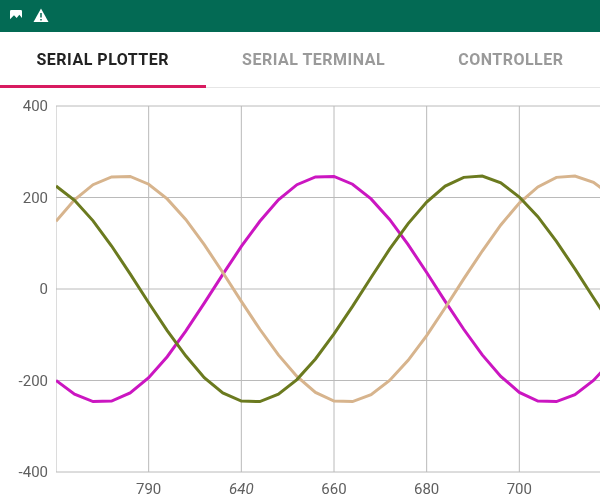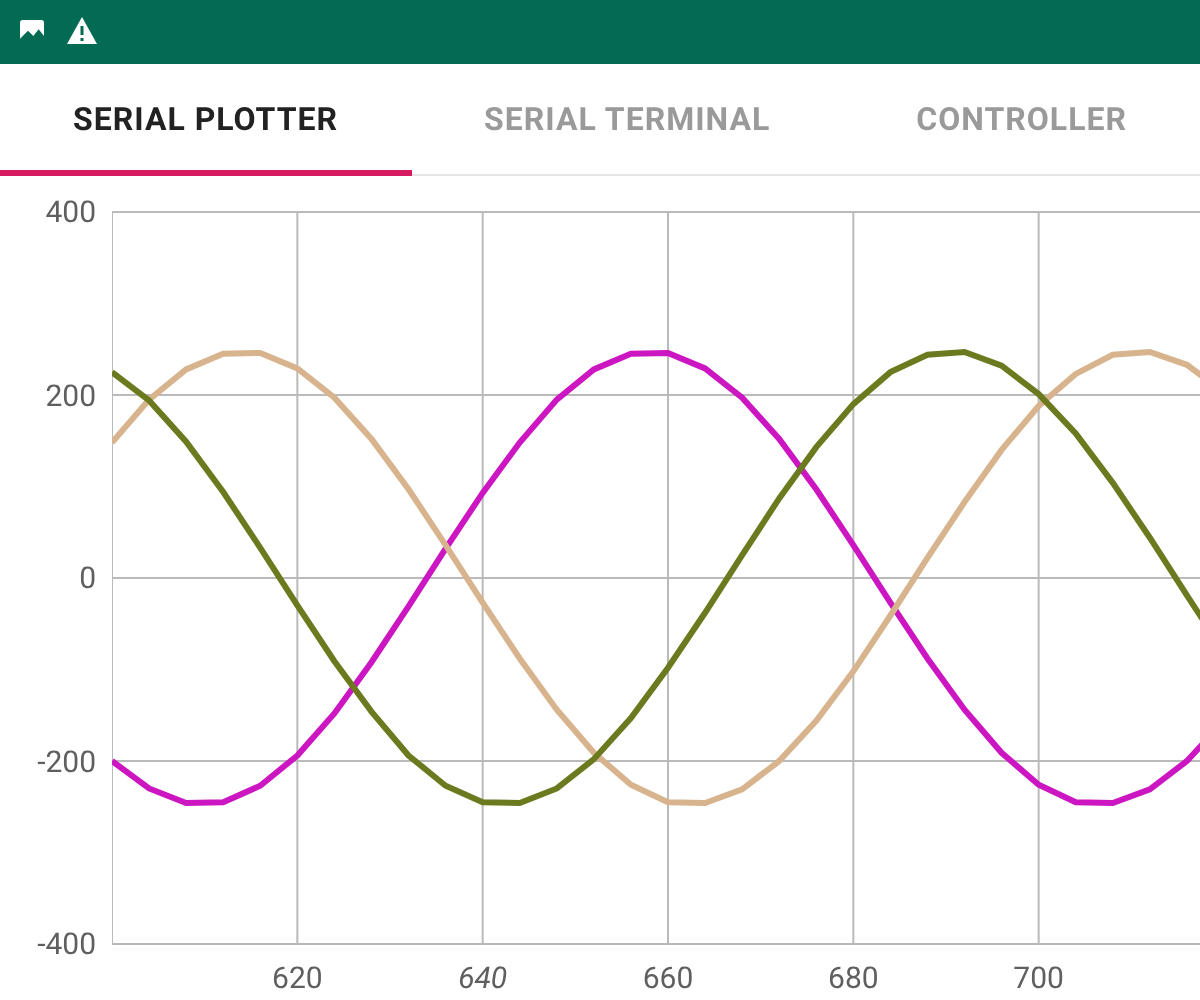--- a/index.html
+++ b/index.html
@@ -128,19 +128,19 @@
       </g>
   </svg>
   <div id="yticks-g">
       <div class="ytick" style="top: 384px;">-400</div>
       <div class="ytick" style="top: 292.5px;">-200</div>
       <div class="ytick" style="top: 201px;">0</div>
       <div class="ytick" style="top: 109.5px;">200</div>
       <div class="ytick" style="top: 18px;">400</div>
     </div>
   <div id="xticks-g">
-      <div class="xtick" style="left: 148.667px;">620</div>
+      <div class="xtick" style="left: 148.667px;">790</div>
       <div class="xtick" style="left: 241.333px; font-style: italic;">640</div>
       <div class="xtick" style="left: 334px; text-align: center;">660</div>
       <div class="xtick" style="left: 426.667px;">680</div>
       <div class="xtick" style="left: 519.333px; margin-top: 32px;">700</div>
     </div>
 </div>
 
 </body></html>

